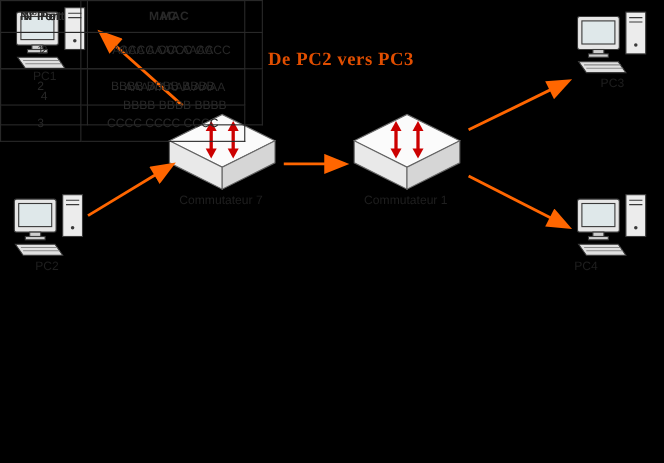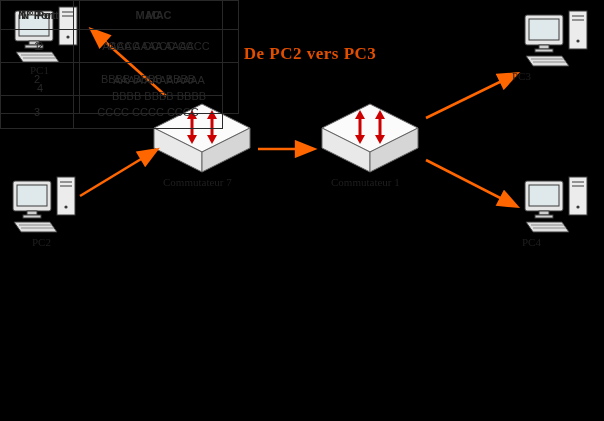--- a/index.html
+++ b/index.html
@@ -7,21 +7,21 @@
     position:relative;width:604px;height:421px;background:#000000;
     overflow:hidden;font-family:"Liberation Sans",sans-serif;
   }
   .abs{position:absolute;}
   .title{
     position:absolute;left:8px;top:44px;width:604px;text-align:center;
     font-family:"Liberation Serif",serif;font-weight:bold;font-size:17px;
     color:#E14E00;letter-spacing:0.5px;
   }
   .dev-label{
-    position:absolute;color:#1f1f1f;font-size:11px;font-family:Liberation Serif, serif;
+    position:absolute;color:#1f1f1f;font-size:11px;
   }
   .mac-table{position:absolute;border-collapse:collapse;table-layout:fixed;background:transparent;}
   .mac-table th,.mac-table td{
     border:1px solid #282828;color:#282828;font-size:11px;
     text-align:center;vertical-align:middle;padding:0 4px;
   }
   .mac-table th{height:28px;font-weight:bold;}
   .mac-table td{height:32px;}
   #table1 .c-port{width:64px;}
   #table1 .c-mac{width:140px;}
@@ -129,21 +129,21 @@
     </defs>
     <line x1="80" y1="196" x2="156" y2="150" stroke="#FF6600" stroke-width="2.6" marker-end="url(#mo)"></line>
     <line x1="166" y1="96" x2="92" y2="30" stroke="#FF6600" stroke-width="2.6" marker-end="url(#mo)"></line>
     <line x1="258" y1="149" x2="313" y2="149" stroke="#FF6600" stroke-width="2.6" marker-end="url(#mo)"></line>
     <line x1="426" y1="118" x2="516" y2="74" stroke="#FF6600" stroke-width="2.6" marker-end="url(#mo)"></line>
     <line x1="426" y1="160" x2="516" y2="206" stroke="#FF6600" stroke-width="2.6" marker-end="url(#mo)"></line>
   </svg>
 
   <div class="dev-label" style="left:30px;top:64px">PC1</div>
   <div class="dev-label" style="left:32px;top:236px">PC2</div>
-  <div class="dev-label" style="left:512px;top:70px">PC3</div>
+  <div class="dev-label" style="left:546px;top:70px">PC3</div>
   <div class="dev-label" style="left:522px;top:236px">PC4</div>
   <div class="dev-label" style="left:163px;top:176px">Commutateur 7</div>
   <div class="dev-label" style="left:331px;top:176px">Commutateur 1</div>
 
   <table class="mac-table" id="table1">
     <thead>
       <tr>
         <th class="c-port">N° Port</th>
         <th class="c-mac">MAC</th>
       </tr>

